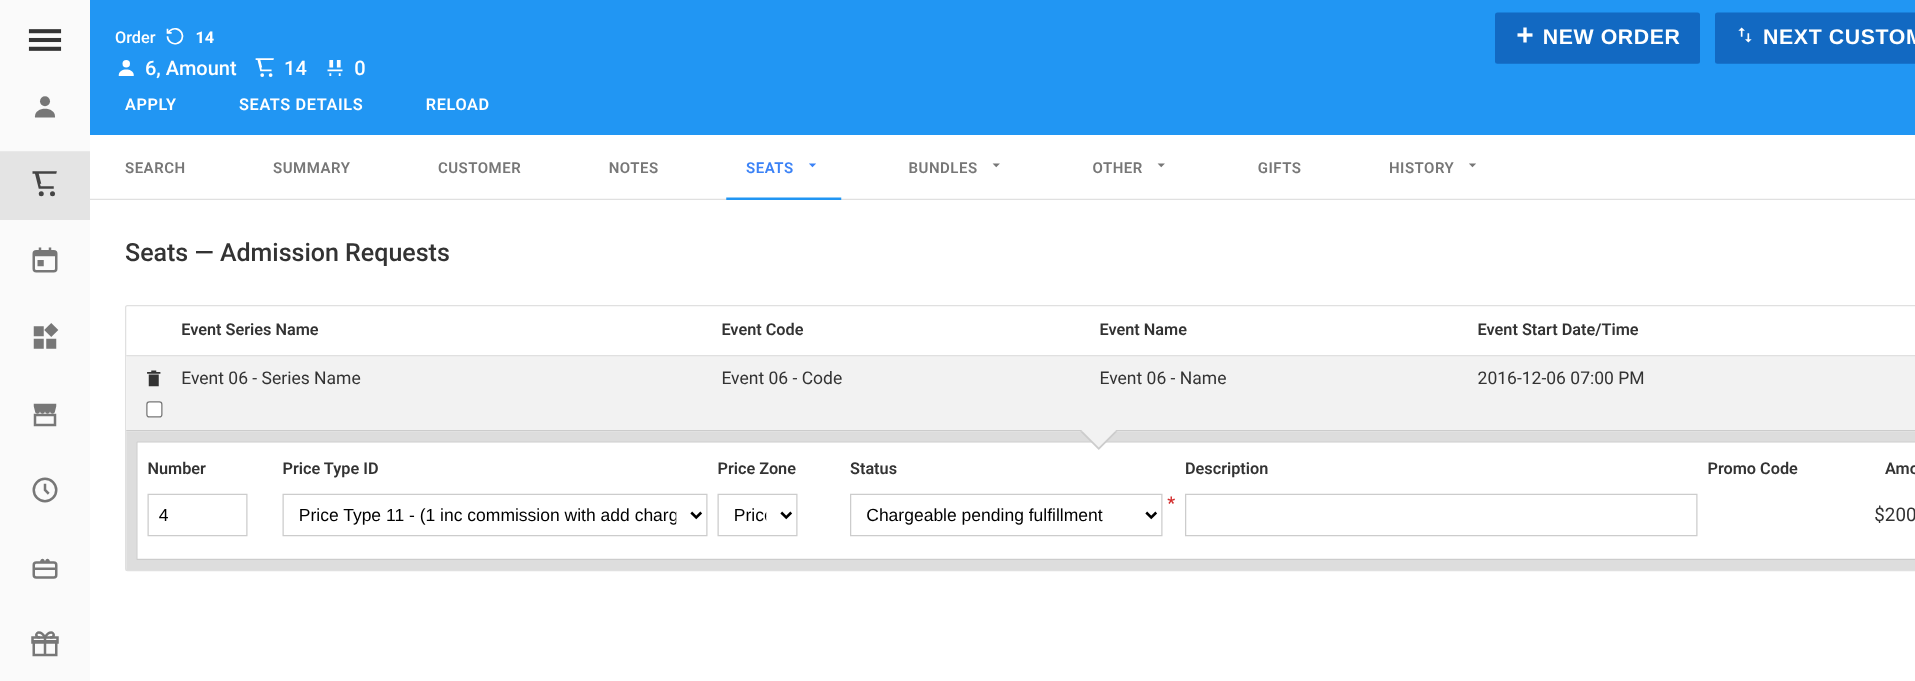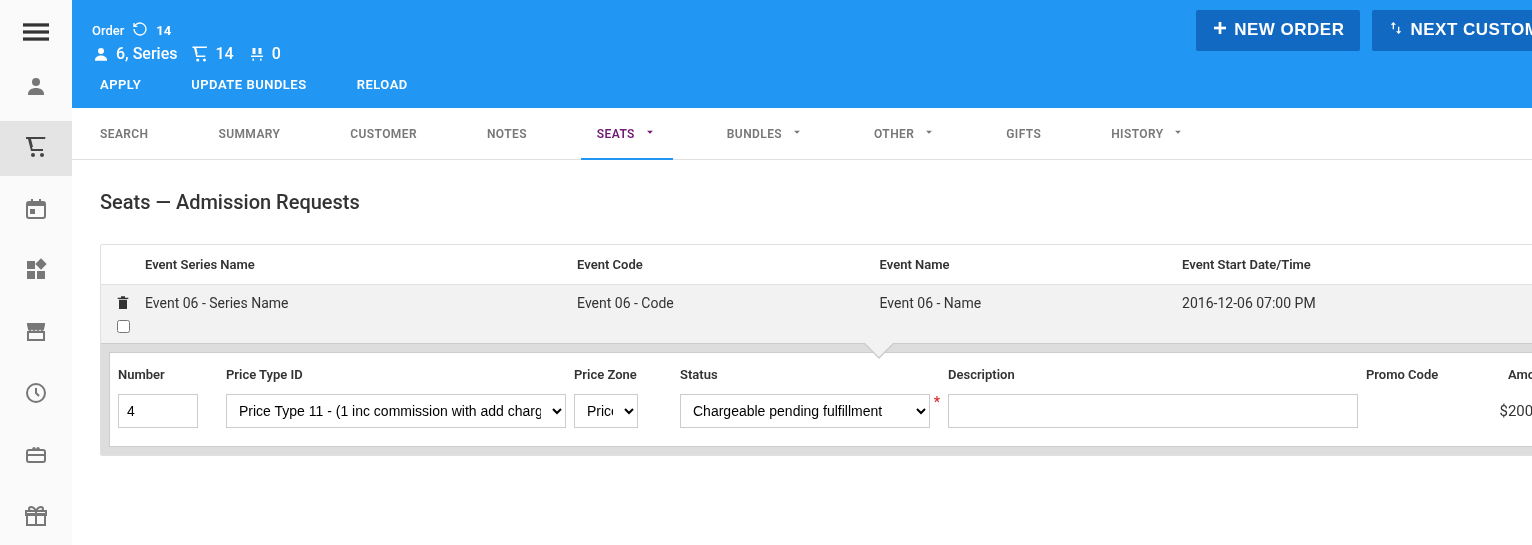--- a/index.html
+++ b/index.html
@@ -101,21 +101,21 @@
     align-items: center;
     padding: 0 28px;
     gap: 70px;
     border-bottom: 1px solid #e0e0e0;
     color: #777;
     font-size: 12px;
     font-weight: 600;
     letter-spacing: 0.4px;
   }
   .tabbar .tab { display: inline-flex; align-items: center; gap: 8px; cursor: pointer; height: 100%; position: relative; }
-  .tabbar .tab.active { color: #701a75; }
+  .tabbar .tab.active { color: #3b82f6; }
   .tabbar .tab.active::after {
     content: "";
     position: absolute;
     bottom: -1px;
     left: -16px;
     right: -16px;
     height: 2px;
     background: #2196f3;
   }
   .tabbar svg { width: 14px; height: 14px; }
@@ -321,21 +321,21 @@
           <span style="font-weight:700">14</span>
         </div>
         <div class="order-meta">
           <span>
             <span>
               <svg viewBox="0 0 24 24" fill="currentColor">
                   <circle cx="12" cy="8" r="4"></circle>
                   <path d="M4 20c0-4 4-6 8-6s8 2 8 6v1H4v-1z"></path>
                 </svg>
             </span>
-            <span>6, Series</span>
+            <span>6, Amount</span>
           </span>
           <span>
             <span>
               <svg viewBox="0 0 24 24" fill="currentColor">
                   <path d="M7 4h14l-2 8H9L7 4zM5 2H2v2h2l3 12h12v-2H8.5L8 12h11l2.5-10H6L5 2z"></path>
                   <circle cx="9" cy="20" r="2"></circle>
                   <circle cx="18" cy="20" r="2"></circle>
                 </svg>
             </span>
             <span>14</span>
@@ -366,21 +366,21 @@
                 <path d="M8 3l-4 4h3v7h2V7h3L8 3zM16 21l4-4h-3v-7h-2v7h-3l4 4z"></path>
               </svg>
           </span>
           <span>NEXT CUSTOMER</span>
         </button>
       </div>
     </div>
 
     <div class="actionbar">
       <a>APPLY</a>
-      <a>UPDATE BUNDLES</a>
+      <a>SEATS DETAILS</a>
       <a>RELOAD</a>
     </div>
 
     <div class="tabbar">
       <span class="tab">
           <span>SEARCH</span>
         </span>
       <span class="tab">
           <span>SUMMARY</span>
         </span>

